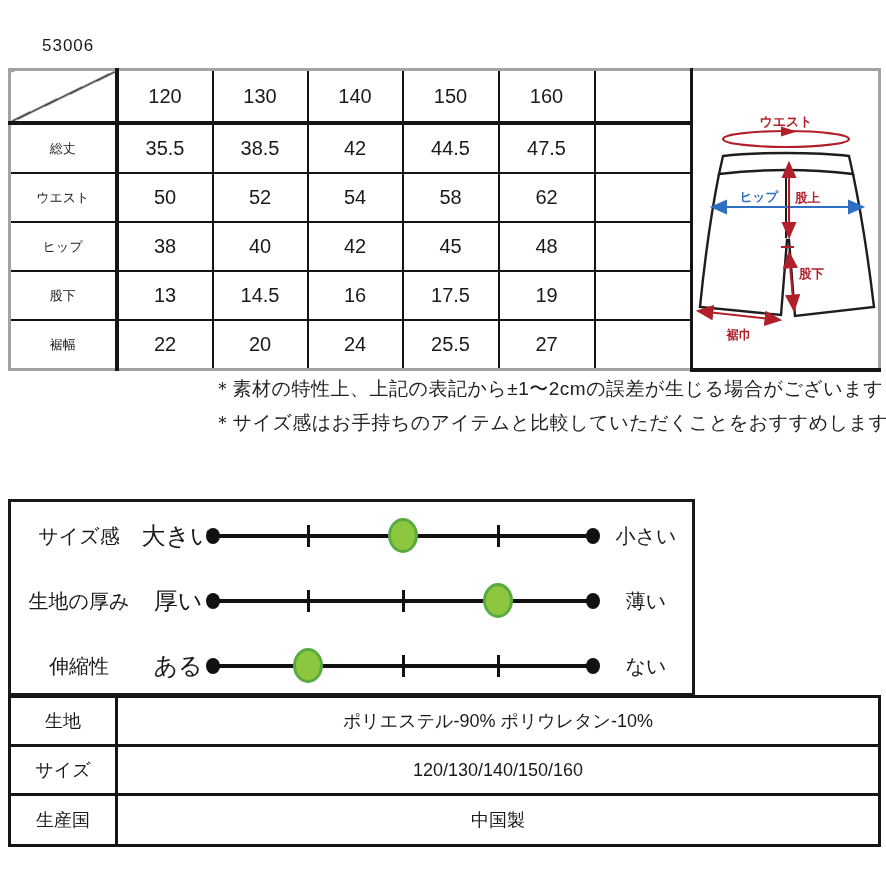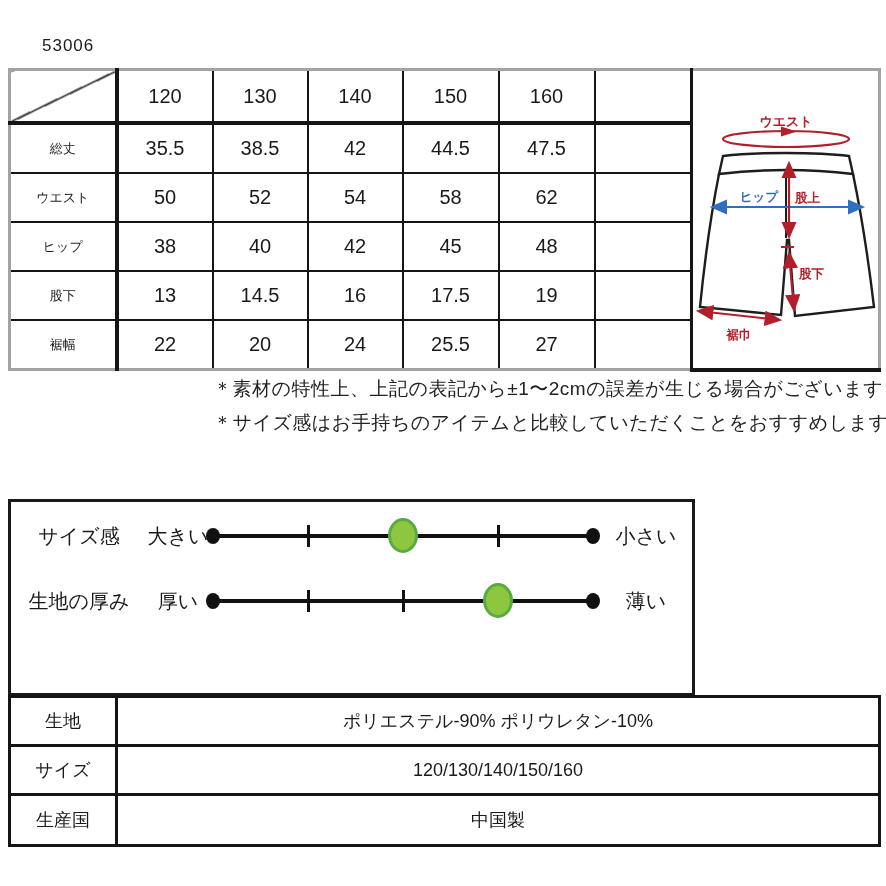--- a/index.html
+++ b/index.html
@@ -25,21 +25,21 @@
   
   .notes{position:absolute;left:213px;top:372px;font-size:19px;line-height:34px;
          color:#222;letter-spacing:.5px;white-space:nowrap;}
 
   
   .slider-box{position:absolute;left:8px;top:463px;width:687px;height:197px;
               border:3px solid #1a1a1a;box-sizing:border-box;background:#fff;margin-top:36px;}
   .s-row{position:absolute;left:0;width:100%;height:44px;}
   .s-row.r0{top:12px}.s-row.r1{top:77px}.s-row.r2{top:142px}
   .s-name{position:absolute;left:6px;width:124px;text-align:center;font-size:20px;line-height:44px;}
-  .s-left{position:absolute;left:127px;width:80px;text-align:center;font-size:20px;line-height:44px;}
+  .s-left{position:absolute;left:127px;width:80px;text-align:center;font-size:24px;line-height:44px;}
   .s-right{position:absolute;left:589px;width:92px;text-align:center;font-size:20px;line-height:44px;}
   .s-track{position:absolute;left:202px;top:0;width:380px;height:44px;}
   .s-line{position:absolute;left:0;right:0;top:20px;height:4px;background:#111;}
   .s-dot{position:absolute;top:14px;width:14px;height:16px;border-radius:50%;background:#111;}
   .s-dot.e0{left:-7px}.s-dot.e1{right:-7px}
   .s-tick{position:absolute;top:11px;width:3px;height:22px;background:#111;}
   .s-tick.t25{left:calc(25% - 1.5px)}.s-tick.t50{left:calc(50% - 1.5px)}.s-tick.t75{left:calc(75% - 1.5px)}
   .g-dot{position:absolute;top:4px;width:30px;height:35px;border-radius:50%;box-sizing:border-box;
          background:var(--gfill,#8dc63f);border:3px solid var(--gstroke,#58ab40);transform:translateX(-50%);}
 
@@ -199,20 +199,34 @@
         <span class="s-dot e0"></span>
         <span class="s-dot e1"></span>
         <span class="s-tick t25"></span>
         <span class="s-tick t50"></span>
         <span class="s-tick t75"></span>
         <span class="g-dot" style="left: 75%;"></span>
       </div>
       <div class="s-right">薄い</div>
     </div>
 
+    <div class="s-row r2">
+      <div class="s-name">伸縮性</div>
+      <div class="s-left">ある</div>
+      <div class="s-track">
+        <div class="s-line"></div>
+        <span class="s-dot e0"></span>
+        <span class="s-dot e1"></span>
+        <span class="s-tick t25"></span>
+        <span class="s-tick t50"></span>
+        <span class="s-tick t75"></span>
+        <span class="g-dot" style="left: 25%;"></span>
+      </div>
+      <div class="s-right">ない</div>
+    </div>
 
   </div>
 
   <table class="info-table">
     <colgroup>
         <col style="width:107px">
         <col style="width:763px">
       </colgroup>
     <tbody>
         <tr>

